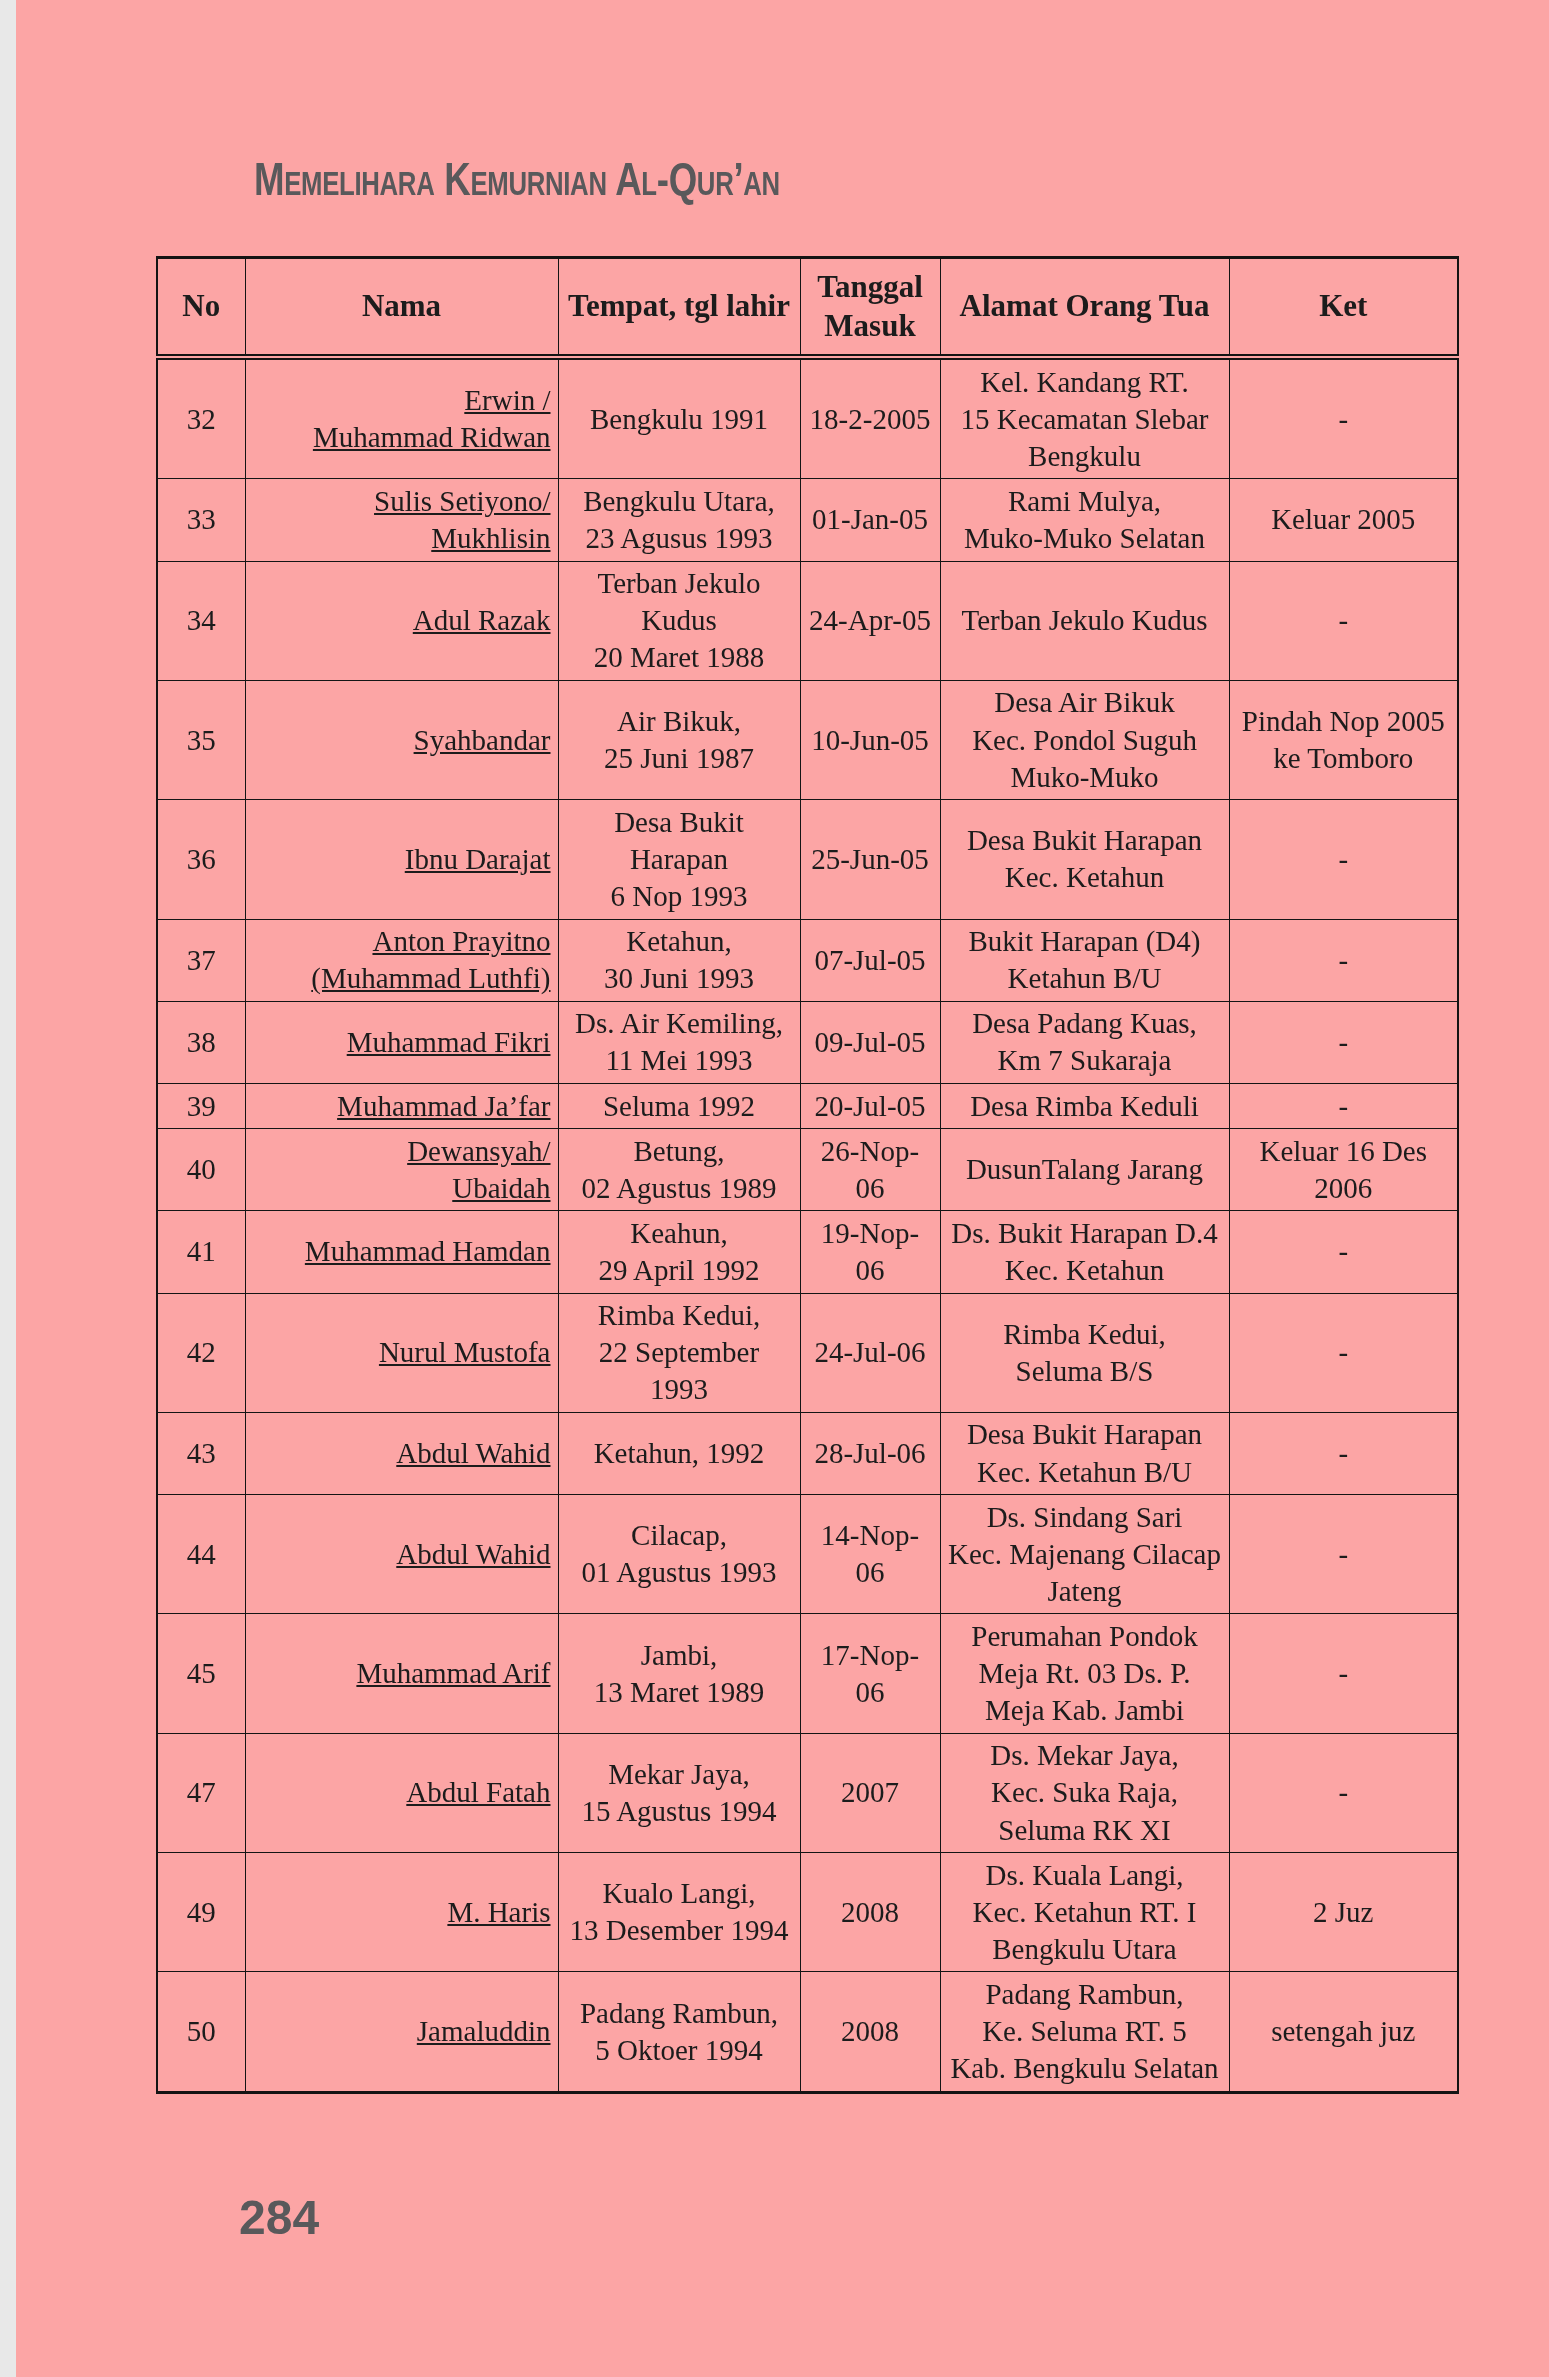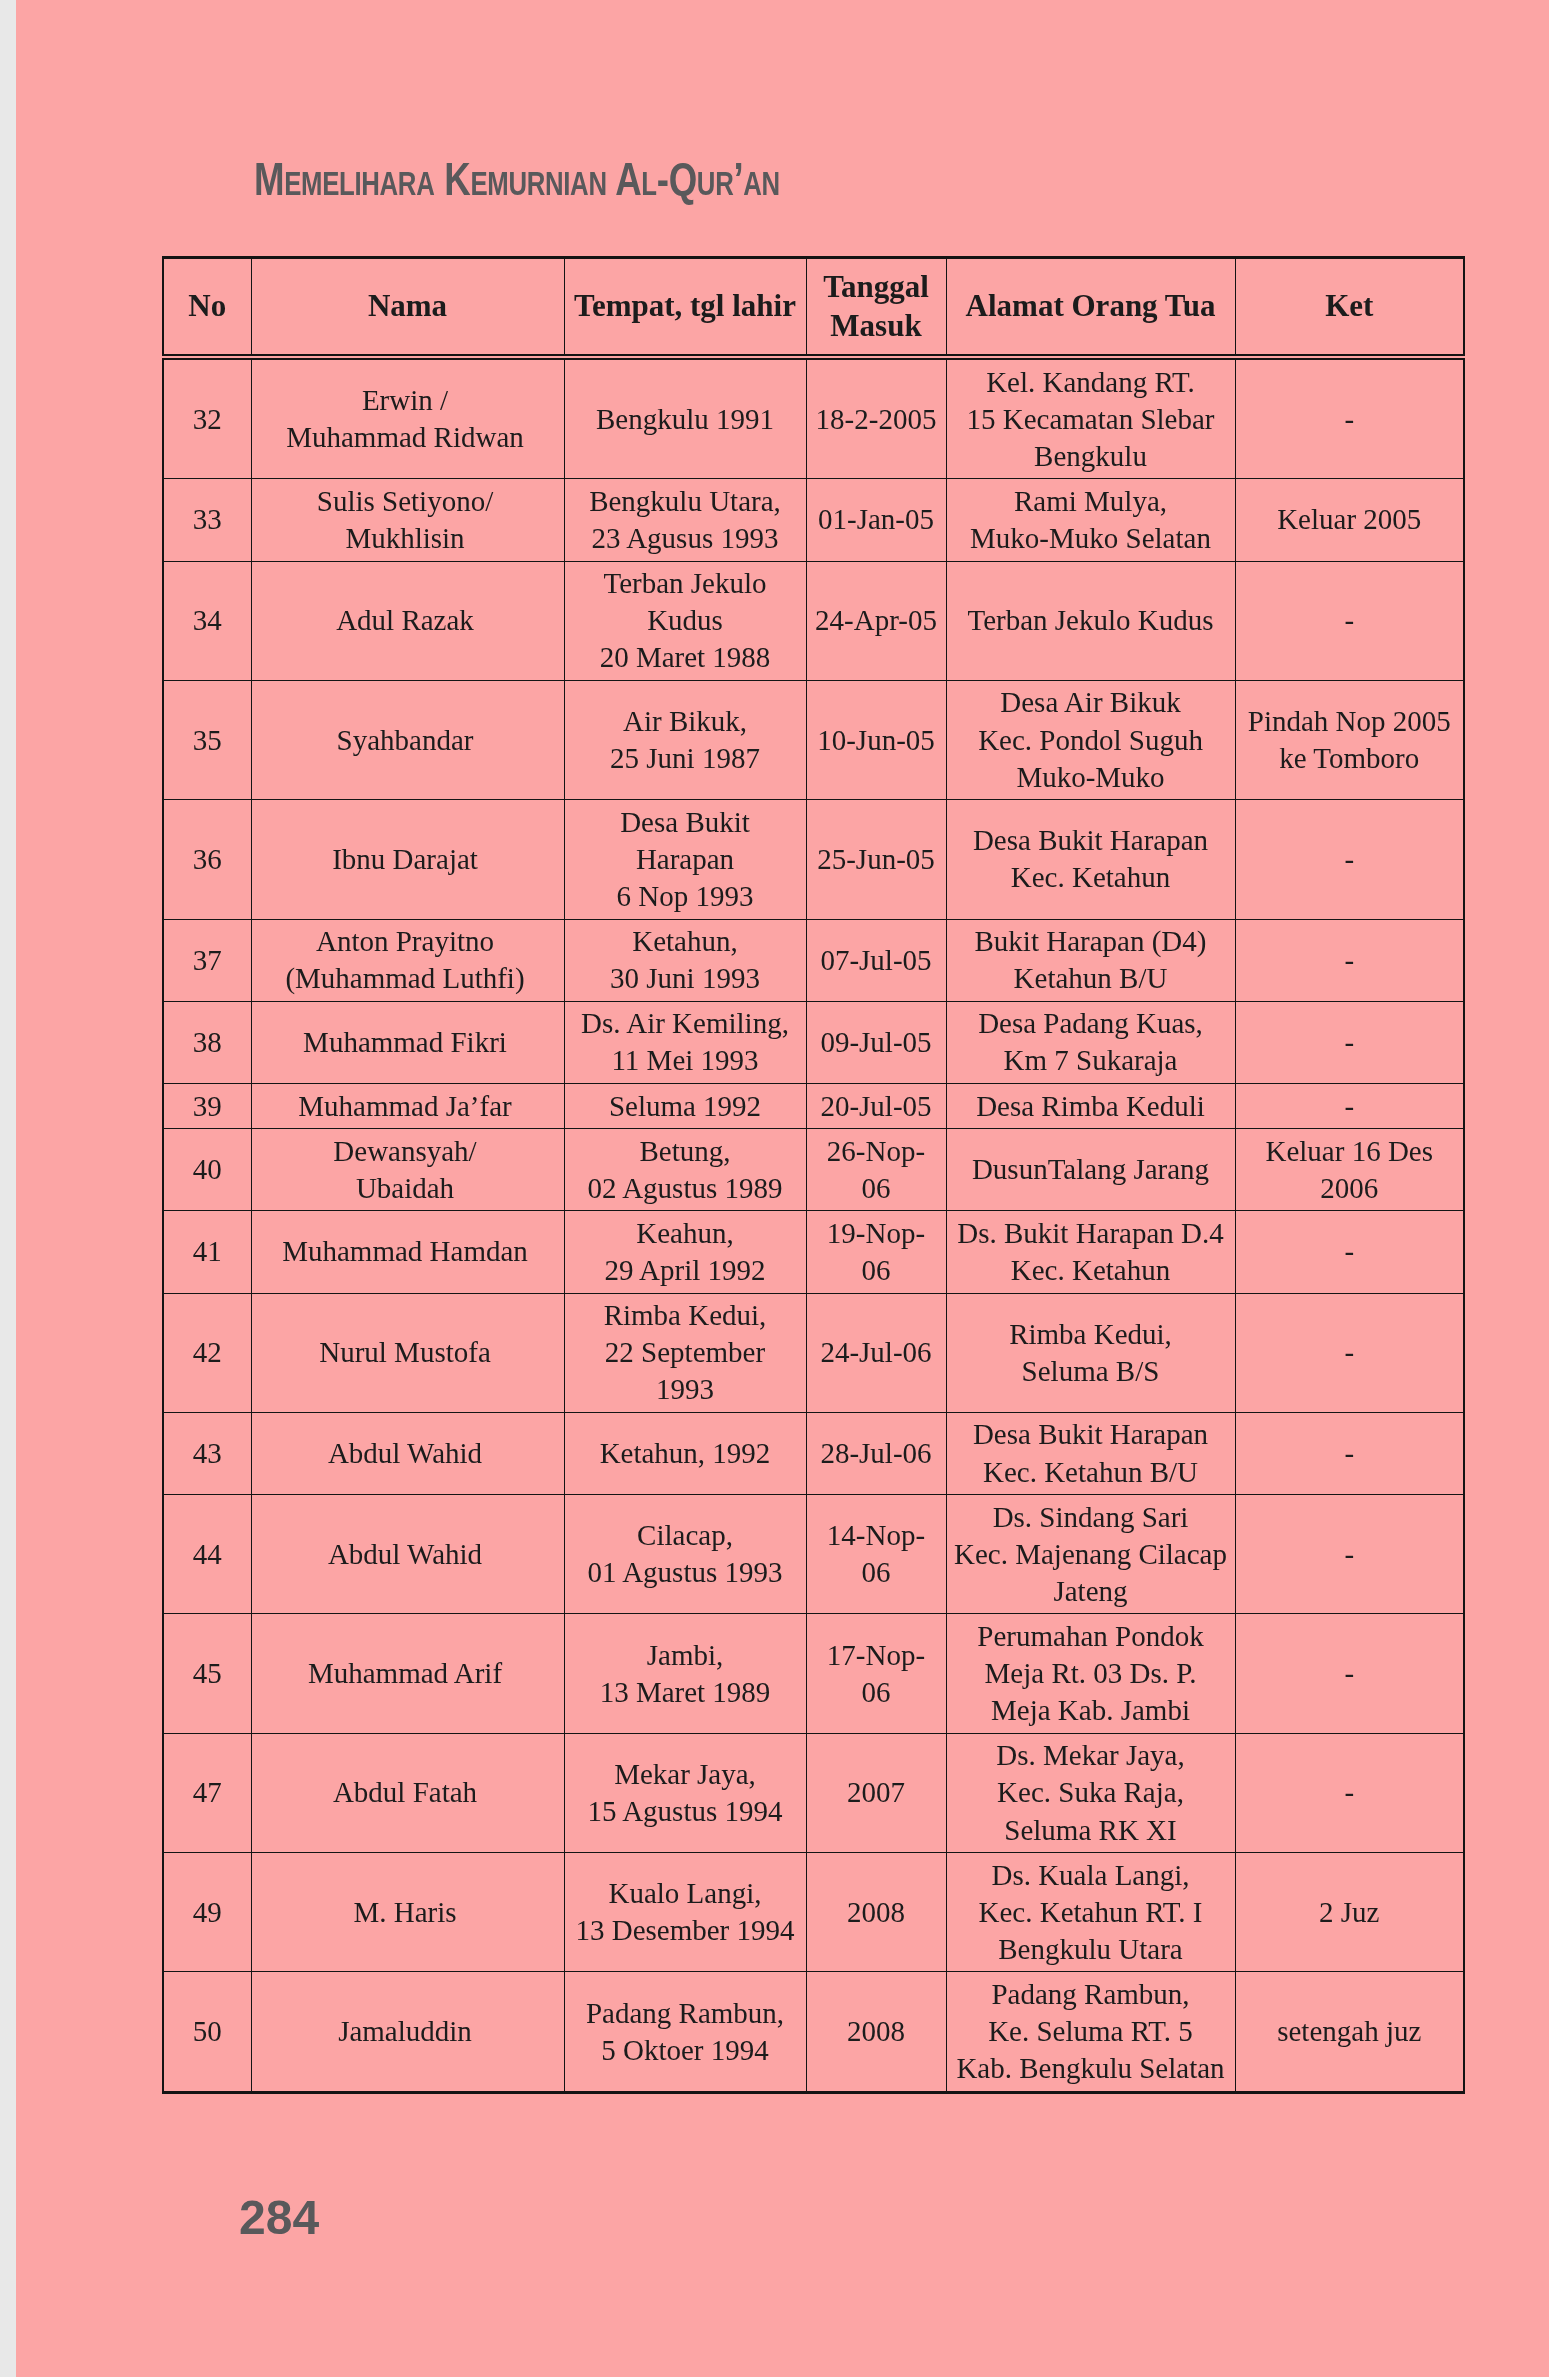--- a/index.html
+++ b/index.html
@@ -22,21 +22,21 @@
     font-variant: small-caps;
     font-size: 47px;
     letter-spacing: -0.4px;
     color: #59595b;
     transform: scaleX(0.78);
     transform-origin: left center;
     white-space: nowrap;
   }
   table.tbl {
     position: absolute;
-    left: 146px;
+    left: 140px;
     top: 256px;
     width: 1302px;
     border-collapse: collapse;
     table-layout: fixed;
     border: 2.6px solid #141414;
     border-top-width: 3.5px;
     border-bottom-width: 3.5px;
   }
   .tbl th, .tbl td {
     border: 1.8px solid #141414;
@@ -51,22 +51,23 @@
     line-height: 1.25;
     padding: 8.8px 5.3px;
     border-bottom: 6.1px double #141414;
   }
   .tbl td {
     font-size: 29px;
     line-height: 1.28;
     padding: 3.5px 7px;
   }
   td.left {
-    text-align: center;
+    text-align: right;
     padding-left: 2px;
+    text-decoration: underline;
   }
   .pagenum {
     position: absolute;
     left: 223px;
     top: 2190px;
     font-family: "Liberation Sans", "DejaVu Sans", sans-serif;
     font-weight: 700;
     font-size: 48px;
     color: #59595b;
   }

